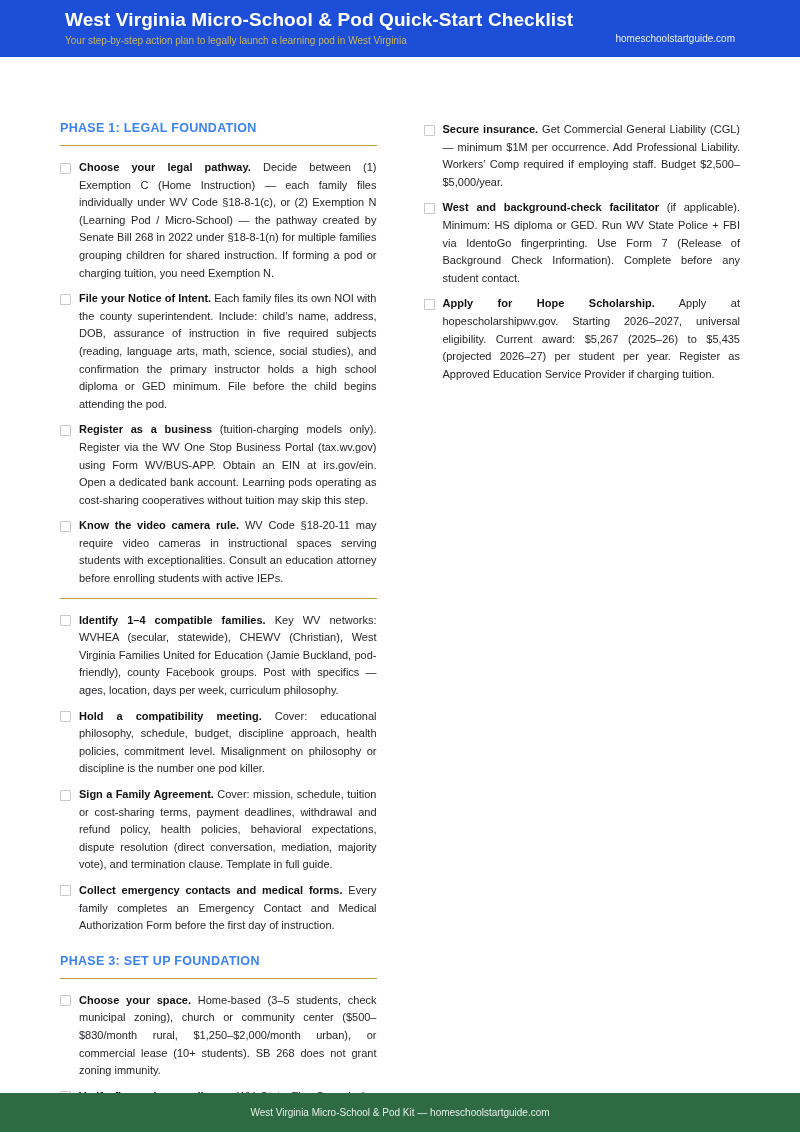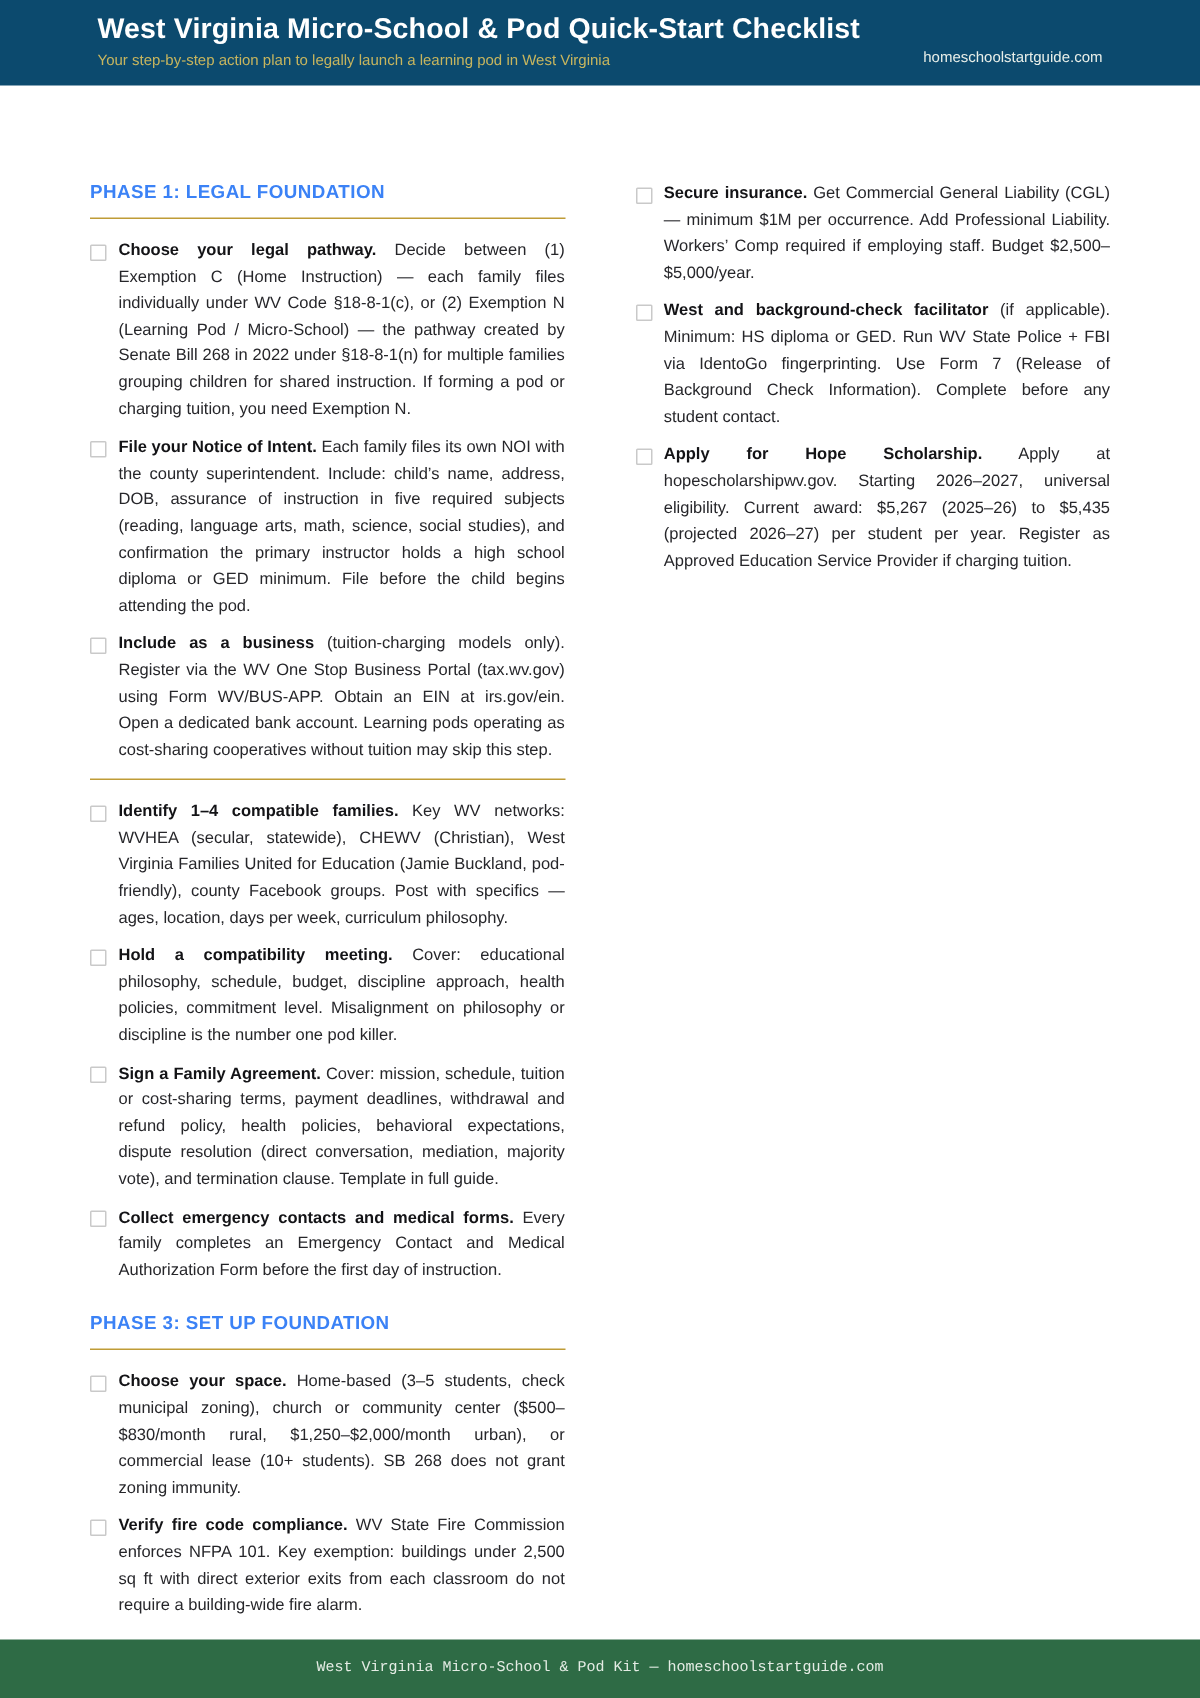--- a/index.html
+++ b/index.html
@@ -3,21 +3,21 @@
 <meta charset="utf-8">
 <style>
   html, body { margin: 0; padding: 0; background: #ffffff; }
   .page {
     width: 800px; height: 1132px; position: relative; overflow: hidden;
     background: #ffffff; font-family: "Liberation Sans", sans-serif;
     margin: 0 auto;
   }
   
   .header {
-    background: #0c4a6e; height: 57px; padding: 0 65px;
+    background: #1d4ed8; height: 57px; padding: 0 65px;
     box-sizing: border-box; position: relative;
   }
   .header-title {
     color: #ffffff; font-size: 19px; font-weight: bold;
     padding-top: 9px; letter-spacing: 0.1px; white-space: nowrap;
   }
   .header-sub { color: #c7b55e; font-size: 10px; margin-top: 4px; }
   .header-site {
     position: absolute; right: 65px; bottom: 13px;
     color: #e9efe9; font-size: 10px; text-align: right;
@@ -42,21 +42,21 @@
   .item-text {
     flex: 1; font-size: 11px; line-height: 17.6px; text-align: justify;
     color: #26262a; margin: 0;
   }
   .item-title { font-weight: bold; color: #131316; }
   
   .footer {
     position: absolute; left: 0; right: 0; bottom: 0; height: 39px;
     background: #2e6b45; display: flex; align-items: center; justify-content: center;
   }
-  .footer-text { color: #e4ece4; font-size: 10px; font-family: Liberation Mono, monospace; }
+  .footer-text { color: #e4ece4; font-size: 10px; }
 </style>
 </head>
 <body>
 
 <div class="page">
   <div class="header">
     <div class="header-title">West Virginia Micro-School &amp; Pod Quick-Start Checklist</div>
     <div class="header-sub">Your step-by-step action plan to legally launch a learning pod in West Virginia</div>
     <div class="header-site">homeschoolstartguide.com</div>
   </div>
@@ -68,21 +68,25 @@
         <div class="item">
           <span class="checkbox"></span>
           <p class="item-text"><span class="item-title">Choose your legal pathway.</span> Decide between (1) Exemption C (Home Instruction) — each family files individually under WV Code §18-8-1(c), or (2) Exemption N (Learning Pod / Micro-School) — the pathway created by Senate Bill 268 in 2022 under §18-8-1(n) for multiple families grouping children for shared instruction. If forming a pod or charging tuition, you need Exemption N.</p>
         </div>
         <div class="item">
           <span class="checkbox"></span>
           <p class="item-text"><span class="item-title">File your Notice of Intent.</span> Each family files its own NOI with the county superintendent. Include: child’s name, address, DOB, assurance of instruction in five required subjects (reading, language arts, math, science, social studies), and confirmation the primary instructor holds a high school diploma or GED minimum. File before the child begins attending the pod.</p>
         </div>
         <div class="item">
           <span class="checkbox"></span>
-          <p class="item-text"><span class="item-title">Include as a business</span> (tuition-charging models only). Register via the WV One Stop Business Portal (tax.wv.gov) using Form WV/BUS-APP. Obtain an EIN at irs.gov/ein. Open a dedicated bank account. Learning pods operating as cost-sharing cooperatives without tuition may skip this step.</p>
+          <p class="item-text"><span class="item-title">Register as a business</span> (tuition-charging models only). Register via the WV One Stop Business Portal (tax.wv.gov) using Form WV/BUS-APP. Obtain an EIN at irs.gov/ein. Open a dedicated bank account. Learning pods operating as cost-sharing cooperatives without tuition may skip this step.</p>
+        </div>
+        <div class="item">
+          <span class="checkbox"></span>
+          <p class="item-text"><span class="item-title">Know the video camera rule.</span> WV Code §18-20-11 may require video cameras in instructional spaces serving students with exceptionalities. Consult an education attorney before enrolling students with active IEPs.</p>
         </div>
         <div class="gold-rule"></div>
         <div class="item">
           <span class="checkbox"></span>
           <p class="item-text"><span class="item-title">Identify 1–4 compatible families.</span> Key WV networks: WVHEA (secular, statewide), CHEWV (Christian), West Virginia Families United for Education (Jamie Buckland, pod-friendly), county Facebook groups. Post with specifics — ages, location, days per week, curriculum philosophy.</p>
         </div>
         <div class="item">
           <span class="checkbox"></span>
           <p class="item-text"><span class="item-title">Hold a compatibility meeting.</span> Cover: educational philosophy, schedule, budget, discipline approach, health policies, commitment level. Misalignment on philosophy or discipline is the number one pod killer.</p>
         </div>

